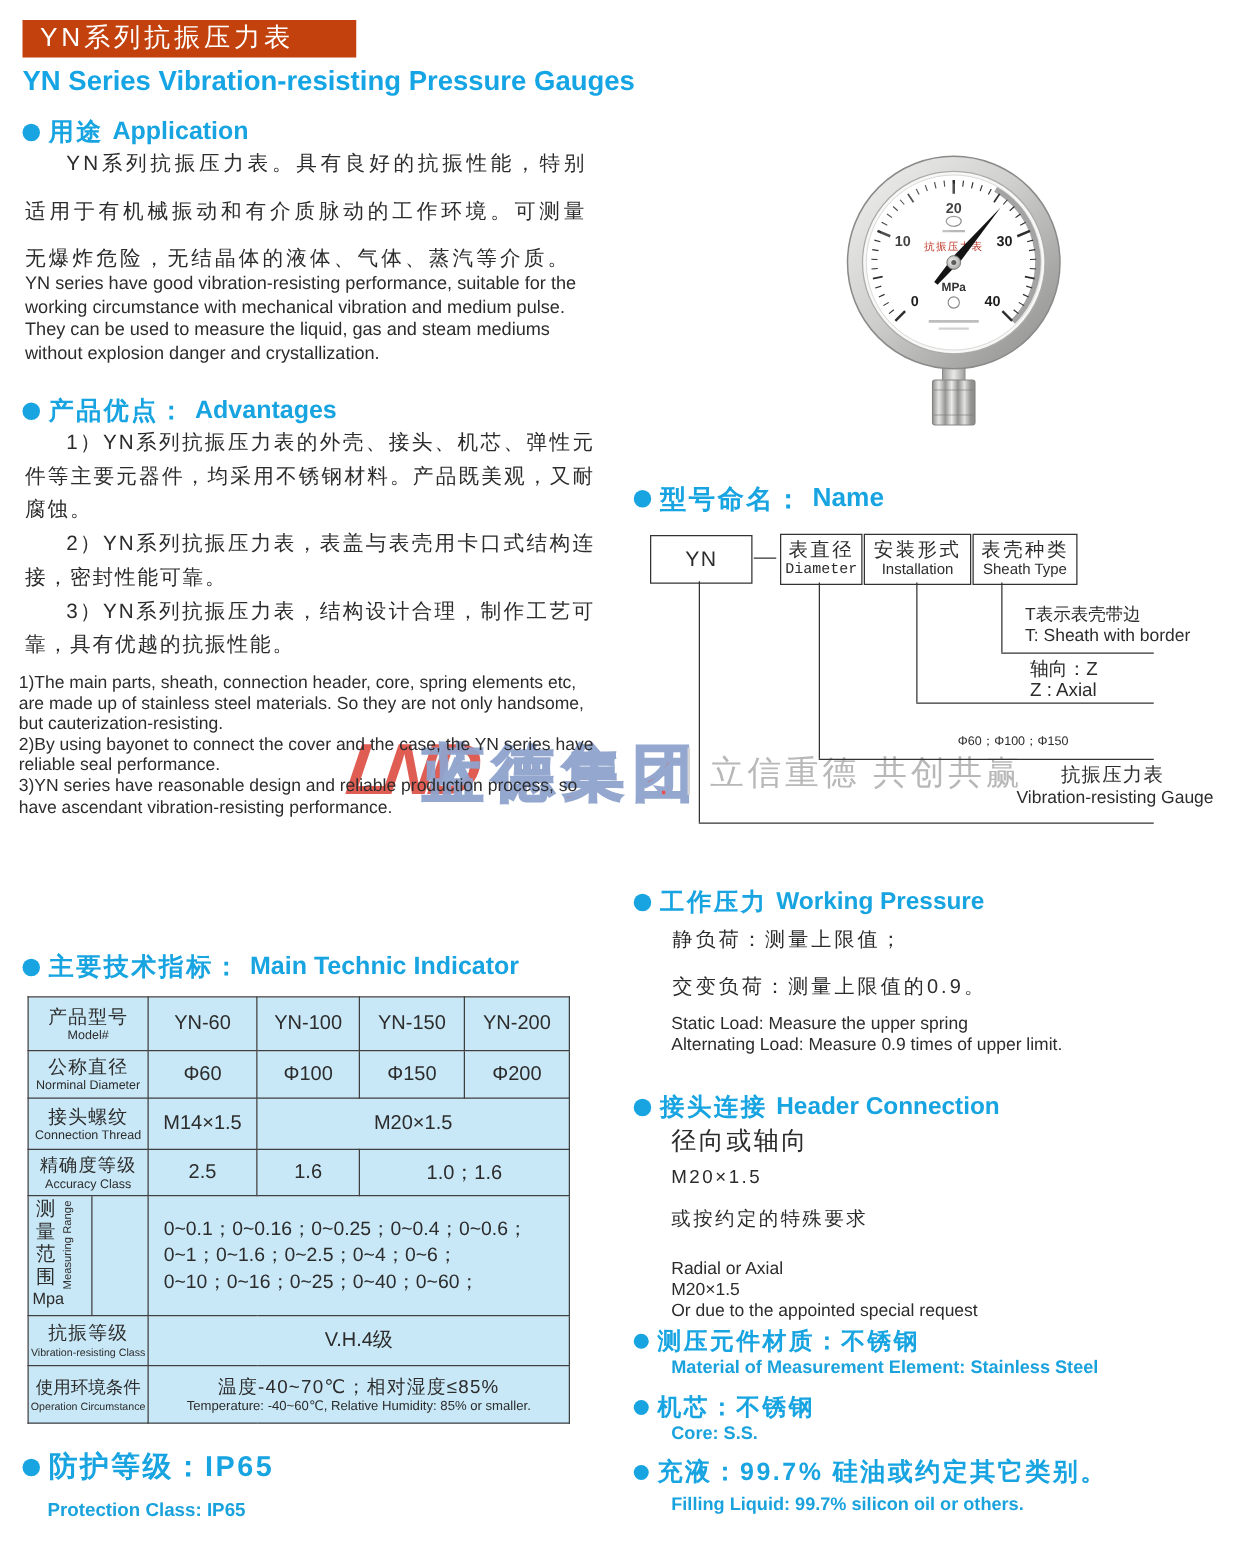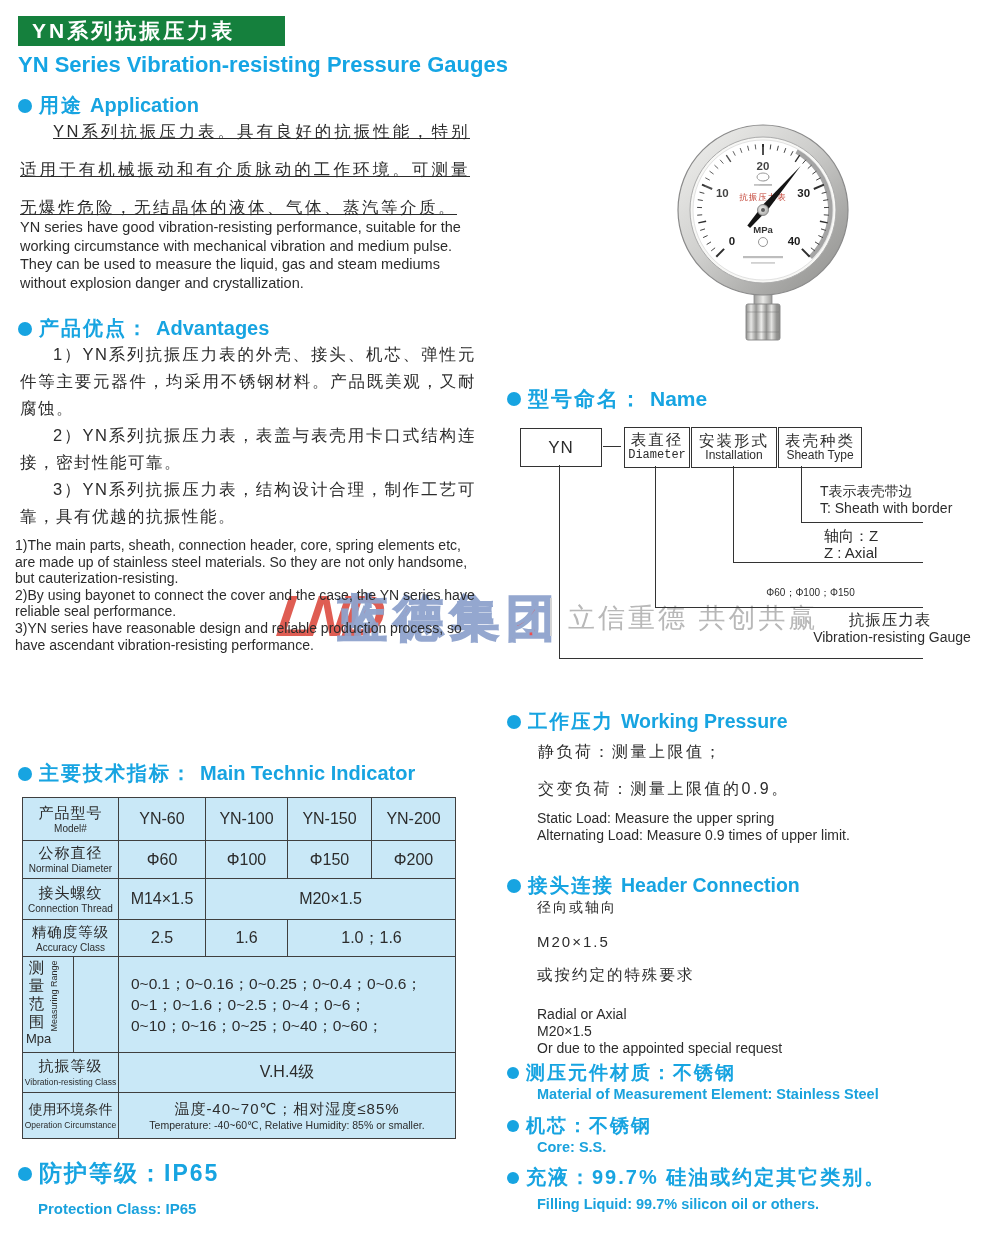--- a/index.html
+++ b/index.html
@@ -6,25 +6,25 @@
   .page{position:relative;width:1000px;height:1235px;background:#fff;overflow:hidden;
         font-family:"Liberation Sans","DejaVu Sans",sans-serif;color:#2c2c2c;}
   .abs{position:absolute;}
   
   .sec{position:absolute;display:flex;align-items:center;gap:7px;color:#17a4e1;font-weight:bold;}
   .dot{width:14px;height:14px;border-radius:50%;background:#17a4e1;flex:0 0 auto;}
   .dot.sm{width:12px;height:12px;}
   .sec .zh{letter-spacing:2px;white-space:nowrap;}
   .sec .en{white-space:nowrap;}
   
-  .titlebar{position:absolute;left:18px;top:16px;width:253px;height:30px;background:#15803d;
-            color:#fff;font-size:21px;font-weight:bold;letter-spacing:3px;line-height:30px;padding-left:14px;}
+  .titlebar{position:absolute;left:18px;top:16px;width:253px;height:30px;background:#c2410c;
+            color:#fff;font-size:21px;font-weight:normal;letter-spacing:3px;line-height:30px;padding-left:14px;}
   .subtitle{position:absolute;left:18px;top:52px;font-size:22px;font-weight:bold;color:#15a5e4;}
   
-  .zhpara{font-size:16.5px;line-height:38px;letter-spacing:2.5px;text-align:justify;text-indent:2em;text-decoration:underline;}
+  .zhpara{font-size:16.5px;line-height:38px;letter-spacing:2.5px;text-align:justify;text-indent:2em;}
   .enpara{font-size:14.5px;line-height:18.5px;}
   .zhlist p{margin:0;text-indent:2em;}
   .enlist div{margin:0 0 0 0;}
   
   table.spec{border-collapse:collapse;table-layout:fixed;}
   table.spec td{border:1.6px solid #3f3f3f;background:#c9e8f7;text-align:center;vertical-align:middle;padding:0;}
   .lbl .zh{font-size:15px;letter-spacing:1px;}
   .lbl .en{font-size:10px;line-height:10.5px;margin-top:1px;}
   .lbl .en.tiny{font-size:8.5px;}
   .val{font-size:16px;}
@@ -249,21 +249,21 @@
     <div class="abs" style="left:537px;top:810px;font-size:14px;line-height:17px;">
       <div>Static Load: Measure the upper spring</div>
       <div>Alternating Load: Measure 0.9 times of upper limit.</div>
     </div>
 
     <div class="sec" style="left:507px;top:872px;font-size:19.5px;">
       <span class="dot"></span>
       <span class="zh">接头连接</span>
       <span class="en">Header Connection</span>
     </div>
-    <div class="abs" style="left:537px;top:899px;font-size:14px;letter-spacing:2px;text-align:right;">径向或轴向</div>
+    <div class="abs" style="left:537px;top:899px;font-size:20px;letter-spacing:2px;text-align:right;">径向或轴向</div>
     <div class="abs" style="left:537px;top:933px;font-size:15px;letter-spacing:2px;">M20×1.5</div>
     <div class="abs" style="left:537px;top:965px;font-size:15.5px;letter-spacing:2px;">或按约定的特殊要求</div>
     <div class="abs" style="left:537px;top:994px;font-size:14px;line-height:17px;margin-top:12px;">
       <div>Radial or Axial</div>
       <div>M20×1.5</div>
       <div>Or due to the appointed special request</div>
     </div>
 
     <div class="sec" style="left:507px;top:1060px;font-size:19px;">
       <span class="dot sm"></span>

